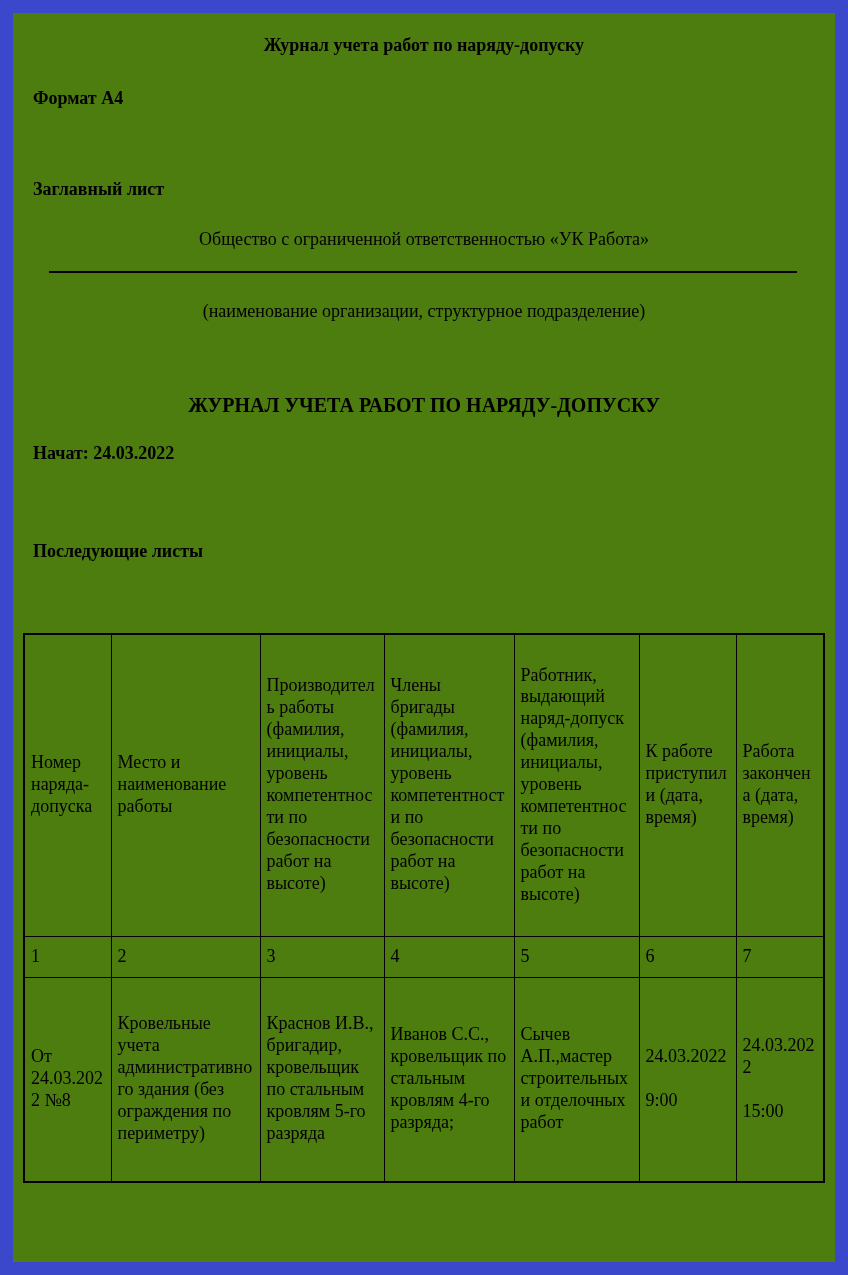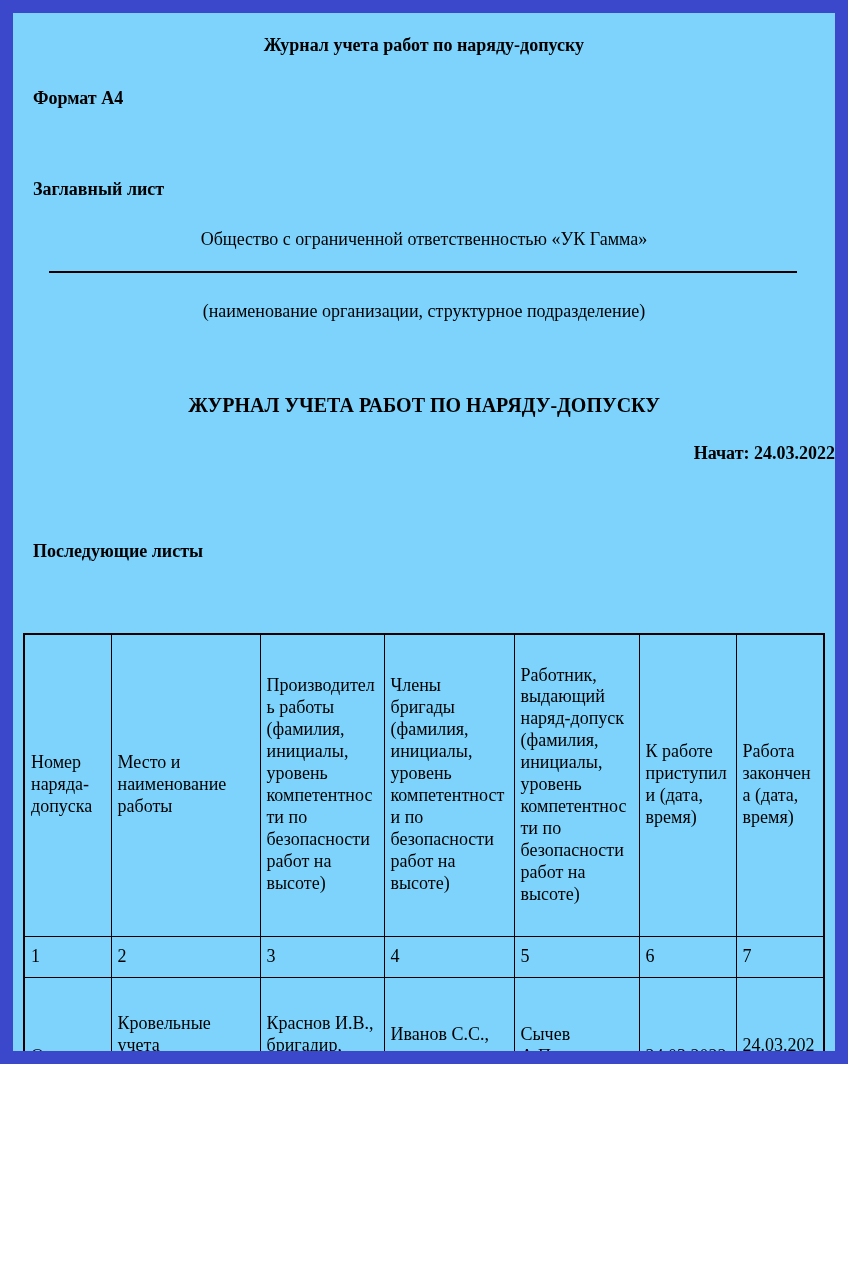--- a/index.html
+++ b/index.html
@@ -5,22 +5,22 @@
   * { margin: 0; padding: 0; box-sizing: border-box; }
   html, body { background: #ffffff; }
   body {
     width: 848px;
     height: 1275px;
     font-family: "Liberation Serif", serif;
     color: #000000;
   }
   .page {
     width: 848px;
-    height: 1064px;
-    background: #7dd3fc;
+    height: 1275px;
+    background: #4d7c0f;
     border: 13px solid #3c48cc;
     overflow: hidden;
     font-size: 18px;
   }
   .doc-title {
     margin-top: 22px;
     text-align: center;
     font-size: 18px;
     font-weight: bold;
   }
@@ -40,21 +40,21 @@
   .org-caption {
     margin-top: 28px;
     text-align: center;
   }
   .journal-title {
     margin-top: 72px;
     text-align: center;
     font-size: 20px;
     font-weight: bold;
   }
-  .started-line { margin-top: 26px; text-align: right; }
+  .started-line { margin-top: 26px; }
   .finished-line { margin-top: 28px; }
   .subsequent-line { margin-top: 77px; }
 
   table.permit-table {
     border-collapse: collapse;
     table-layout: fixed;
     width: 800px;
     margin: 71px 0 0 10px;
     border: 2px solid #000;
   }
@@ -79,21 +79,21 @@
 <body>
 
 <div class="page" style="border-color: rgb(60, 72, 204);">
 
   <div class="doc-title">Журнал учета работ по наряду-допуску</div>
 
   <div class="line format-line">Формат А4</div>
 
   <div class="line title-sheet-line">Заглавный лист</div>
 
-  <div class="org-line-text">Общество с ограниченной ответственностью «УК Гамма»</div>
+  <div class="org-line-text">Общество с ограниченной ответственностью «УК Работа»</div>
 
   <hr class="org-underline">
 
   <div class="org-caption">(наименование организации, структурное подразделение)</div>
 
   <div class="journal-title">ЖУРНАЛ УЧЕТА РАБОТ ПО НАРЯДУ-ДОПУСКУ</div>
 
   <div class="line started-line">Начат: 24.03.2022</div>
 
 

